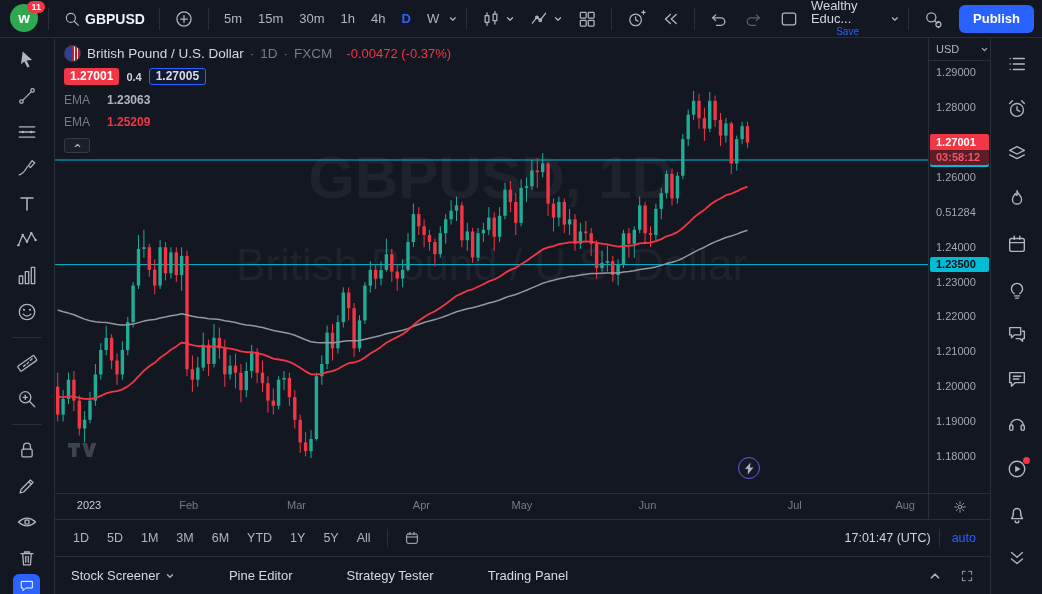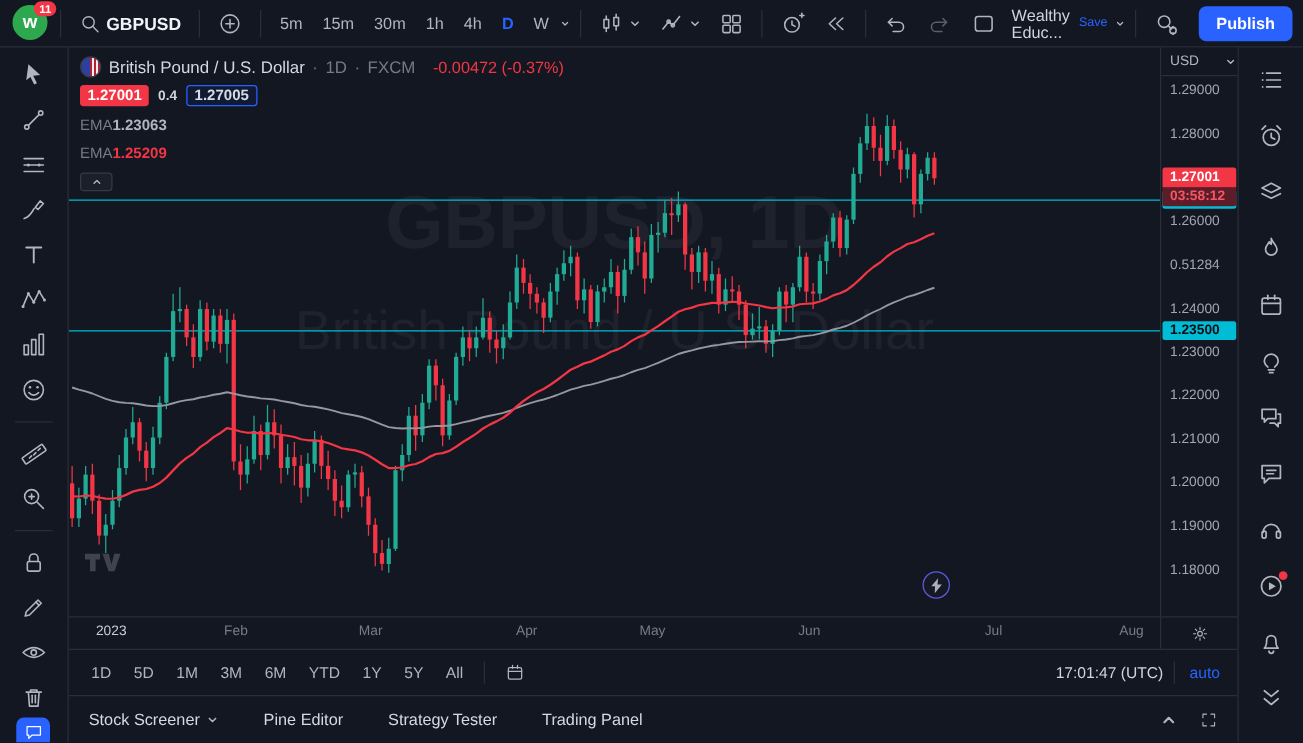--- a/index.html
+++ b/index.html
@@ -19,21 +19,21 @@
   .tsep { width:1px; height:22px; background:#2a2e39; margin:0 6px; flex:none; }
   .tbtn { display:flex; align-items:center; gap:4px; padding:4px 6px; border-radius:4px; cursor:pointer; flex:none; }
   .logo-wrap { position:relative; width:30px; height:30px; margin-left:2px; flex:none; cursor:pointer; }
   .logo { width:28px; height:28px; border-radius:50%; background:#2da84f; display:flex; align-items:center; justify-content:center;
           color:#fff; font-weight:700; font-size:15px; }
   .logo-badge { position:absolute; top:-3px; right:-5px; background:#f23645; color:#fff; font-size:9px; font-weight:700;
           border-radius:8px; padding:1px 4px; line-height:10px; }
   .symbol-name { font-size:14px; font-weight:700; color:#f0f3fa; }
   .iv { padding:4px 7px; font-size:13px; color:#b2b5be; border-radius:4px; cursor:pointer; flex:none; }
   .iv.active { color:#2962ff; font-weight:700; }
-  .layout-name { display:flex; flex-direction:row; align-items:center; line-height:13px; padding:0 4px; cursor:pointer; }
+  .layout-name { display:flex; flex-direction:column; align-items:center; line-height:13px; padding:0 4px; cursor:pointer; }
   .layout-name .nm { font-size:13px; color:#d1d4dc; }
   .layout-name .sv { font-size:10px; color:#2962ff; }
   .publish { background:#2962ff; color:#fff; font-size:13px; font-weight:600; border:none; border-radius:6px;
              height:28px; padding:0 14px; margin-left:8px; cursor:pointer; flex:none;text-align:center; }
   .spacer { flex:1; }
 
   
   .app { display:flex; height:556px; }
 
   .left-toolbar { width:55px; flex:none; border-right:1px solid #2a2e39; display:flex; flex-direction:column;
@@ -59,21 +59,21 @@
           background:linear-gradient(90deg,#2f3f9e 0 48%,#b22234 48% 58%,#eee 58% 68%,#b22234 68% 78%,#eee 78% 88%,#b22234 88% 100%);
           border:1px solid #3a3e4a; }
   .sym-title { color:#d5d8e0; font-size:13.5px; }
   .meta { color:#787b86; font-size:13.5px; }
   .chg { color:#f23645; font-size:13px; margin-left:8px; }
   .l2 { display:flex; align-items:center; gap:7px; margin-top:6px; }
   .badge-red { background:#f23645; color:#fff; font-size:12px; font-weight:700; padding:1px 6px 2px; border-radius:3px; }
   .spread { font-size:11px; font-weight:600; color:#d1d4dc; }
   .badge-blue { border:1px solid #2962ff; background:#101a33; color:#d7dbe4; font-size:12px; font-weight:700;
                 padding:0 6px 1px; border-radius:3px; }
-  .ema-row { display:flex; gap:0; margin-top:8px; font-size:12px; color:#787b86; align-items:flex-start; }
+  .ema-row { display:flex; gap:17px; margin-top:8px; font-size:12px; color:#787b86; align-items:flex-start; }
   .ema-val { font-weight:600; }
   .collapse { margin-top:9px; width:26px; height:15px; border:1px solid #363a45; background:#1b1f2a; border-radius:3px;
               display:flex; align-items:center; justify-content:center; cursor:pointer; }
 
   .tv-logo { position:absolute; left:12px; top:402px; z-index:4; cursor:pointer; }
   .bolt-btn { position:absolute; left:683px; top:419px; width:22px; height:22px; border-radius:50%;
               border:1.5px solid #5f5be0; background:#151925; display:flex; align-items:center; justify-content:center;
               z-index:4; cursor:pointer; }
 
   .price-axis { grid-column:2; grid-row:1; position:relative; border-left:1px solid #2a2e39; overflow:hidden; cursor:ns-resize; }
@@ -93,21 +93,21 @@
   .axis-corner { grid-column:2; grid-row:2; border-top:1px solid #2a2e39; border-left:1px solid #2a2e39;
                  display:flex; align-items:center; justify-content:center; cursor:pointer; }
 
   
   .range-bar { height:37px; border-top:1px solid #2a2e39; display:flex; align-items:center; padding:0 10px; gap:2px; }
   .rbtn { font-size:12.5px; color:#b2b5be; padding:4px 8px; border-radius:4px; cursor:pointer; flex:none; }
   .rsep { width:1px; height:18px; background:#2a2e39; margin:0 6px; flex:none; }
   .clock { font-size:12.5px; color:#d1d4dc; cursor:pointer; }
   .auto { font-size:12.5px; color:#2962ff; cursor:pointer; padding:0 4px; }
 
-  .tabs-bar { height:38px; border-top:1px solid #2a2e39; display:flex; align-items:center; padding:0 16px; gap:36px; }
+  .tabs-bar { height:38px; border-top:1px solid #2a2e39; display:flex; align-items:center; padding:0 16px; gap:54px; }
   .tab { font-size:13px; color:#d6d9e0; display:flex; align-items:center; gap:5px; cursor:pointer; flex:none; }
   .tabs-right { margin-left:auto; display:flex; align-items:center; gap:18px; }
 
   
   .right-sidebar { width:52px; flex:none; border-left:1px solid #2a2e39; display:flex; flex-direction:column;
                    align-items:center; padding-top:12px; gap:17px; overflow:hidden; }
   .rsb { width:30px; height:28px; display:flex; align-items:center; justify-content:center; border-radius:4px;
          cursor:pointer; position:relative; }
   .red-dot { position:absolute; top:2px; right:2px; width:7px; height:7px; border-radius:50%; background:#f23645; }
 </style>

